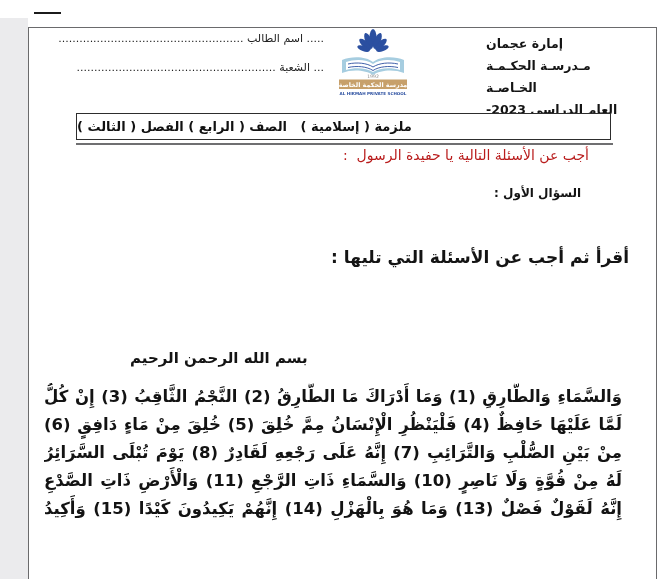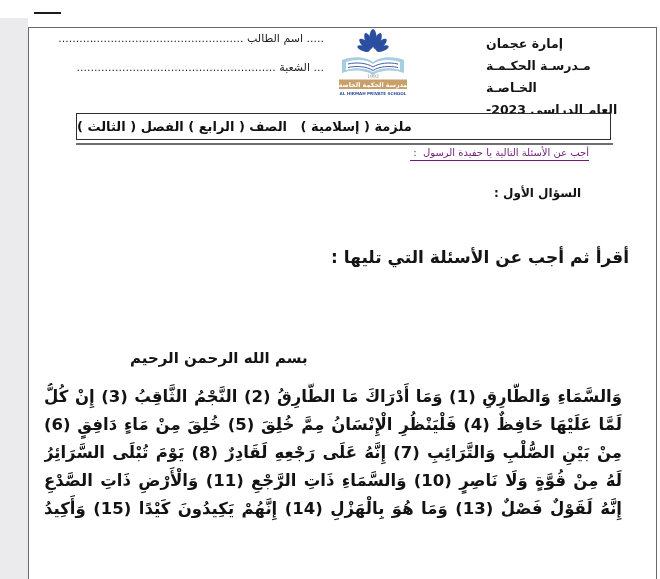--- a/index.html
+++ b/index.html
@@ -15,22 +15,22 @@
   
   .student-fields{left:44px;top:31px;width:280px;direction:rtl;}
   .field-row{font-size:11px;line-height:15px;height:15px;white-space:nowrap;overflow:hidden;direction:rtl;text-align:right;color:#222;margin-bottom:14px;letter-spacing:.3px;}
   .school-info{left:486px;top:33px;width:156px;text-align:left;direction:rtl;font-weight:bold;font-size:12.5px;line-height:22px;color:#141414;}
   .logo-wrap{left:317px;top:27px;width:80px;height:70px;margin-left:16px;}
   
   .title-box{left:76px;top:113px;width:533px;height:25px;border:1.6px solid #2d2d2d;
     text-align:left;font-weight:bold;font-size:13px;line-height:25px;direction:rtl;color:#111;background:#fff;}
   .title-underrule{left:76px;top:143px;width:537px;height:1.6px;background:#6f6f71;}
   
-  .main-heading{right:71px;top:147px;direction:rtl;font-size:10px;color:#701a75;
-    text-decoration:underline;text-underline-offset:4px;white-space:nowrap;}
+  .main-heading{right:71px;top:147px;direction:rtl;font-size:14px;color:#b91c1c;
+    text-underline-offset:4px;white-space:nowrap;}
   .question-one{right:79px;top:186px;direction:rtl;font-weight:bold;font-size:12px;color:#141414;white-space:nowrap;}
   .instruction{right:31px;top:247px;direction:rtl;font-weight:bold;font-size:17px;color:#141414;white-space:nowrap;}
   .bismillah{left:130px;top:349px;width:450px;text-align:left;direction:rtl;font-weight:bold;font-size:15px;color:#141414;}
   
   .quran{left:44px;top:383px;width:578px;direction:rtl;font-weight:bold;font-size:16.5px;color:#131313;}
   .q-line{line-height:28px;height:28px;white-space:nowrap;}
   .q-just{text-align:justify;text-align-last:justify;-moz-text-align-last:justify;white-space:normal;overflow:hidden;}
   .q-center{text-align:center;letter-spacing:.2px;}
   svg text{font-family:"DejaVu Sans",sans-serif;}
 </style>

